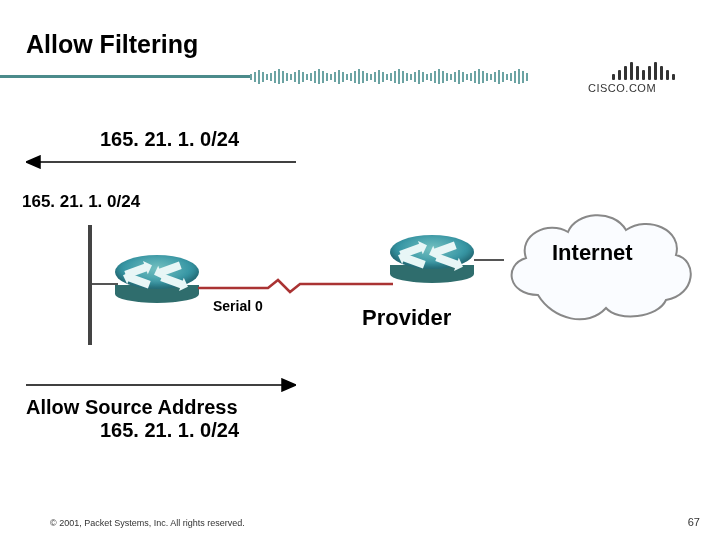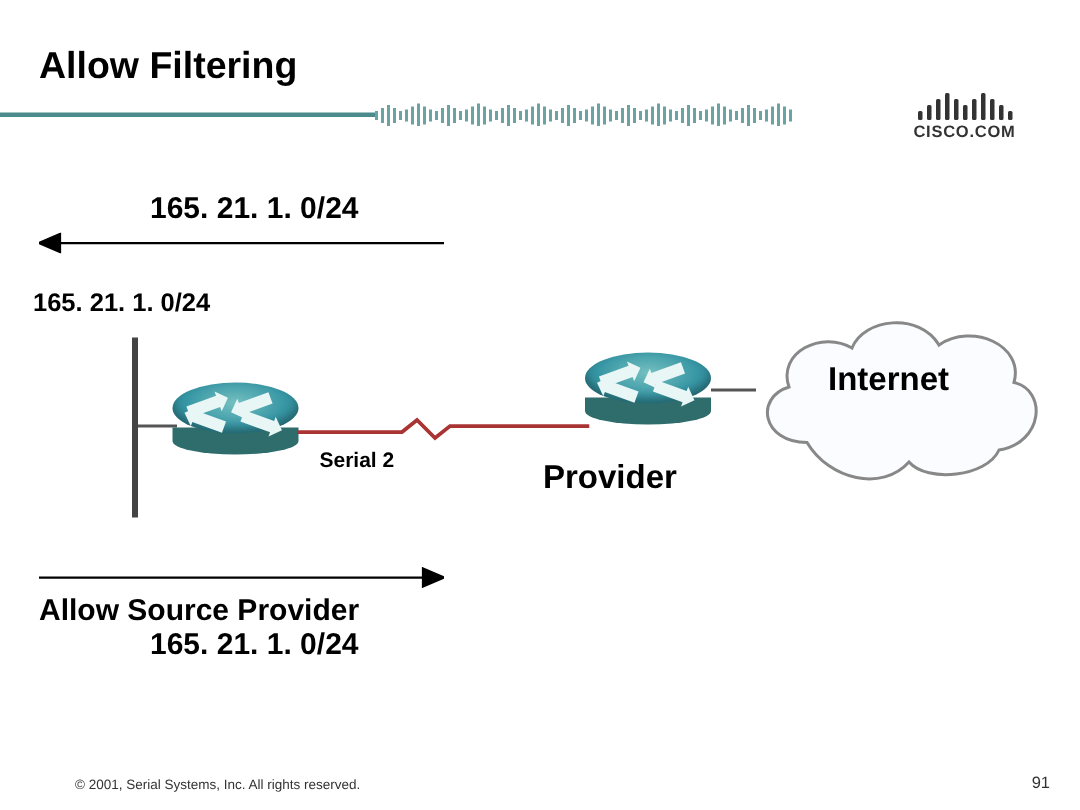--- a/index.html
+++ b/index.html
@@ -42,24 +42,24 @@
   .hr-stripes span {
     display:inline-block;
     width:2px;
     background:#6ba3a3;
   }
   .cisco-logo {
     position: absolute;
     right: 22px;
     top: 62px;
     width: 110px;
-    text-align: center;
+    text-align: left;
     color: #333;
     font-size: 11px;
-    font-weight: bold;
+    font-weight: normal;
     letter-spacing: .5px;
   }
   .cisco-logo .bars {
     display:flex;
     justify-content:center;
     align-items:flex-end;
     gap:3px;
     height:18px;
     margin-bottom:2px;
   }
@@ -224,21 +224,21 @@
       <div class="router-arrow" style="left:13px; top:22px; transform:rotate(200deg)"></div>
       <div class="router-arrow" style="left:46px; top:22px; transform:rotate(20deg)"></div>
     </div>
   </div>
 
   <div class="serial-link">
     <svg viewBox="0 0 195 20">
       <path d="M0 12 L70 12 L80 4 L92 16 L102 8 L195 8" stroke="#a33" stroke-width="2.5" fill="none"></path>
     </svg>
   </div>
-  <div class="txt serial-label">Serial 2</div>
+  <div class="txt serial-label">Serial 0</div>
 
   <div class="router router2">
     <div class="router-body">
       <div class="router-side"></div>
       <div class="router-top"></div>
       <div class="router-arrow" style="left:10px; top:12px; transform:rotate(-20deg)"></div>
       <div class="router-arrow" style="left:44px; top:10px; transform:rotate(160deg)"></div>
       <div class="router-arrow" style="left:13px; top:22px; transform:rotate(200deg)"></div>
       <div class="router-arrow" style="left:46px; top:22px; transform:rotate(20deg)"></div>
     </div>
@@ -251,19 +251,19 @@
       <path d="M40 95 C10 95 5 65 28 58 C20 35 50 20 70 32 C78 12 115 8 128 30 C150 15 185 30 178 55 C200 60 198 95 168 100 C160 118 120 122 108 108 C90 128 55 120 40 95 Z" fill="#fafcff" stroke="#888" stroke-width="2"></path>
     </svg>
   </div>
   <div class="txt internet-label">Internet</div>
   <div class="txt provider-label">Provider</div>
 
   <svg class="allow-arrow" viewBox="0 0 270 14">
     <line class="h-arrow" x1="0" y1="7" x2="258" y2="7"></line>
     <polygon class="h-arrow" points="270,7 256,1 256,13"></polygon>
   </svg>
-  <div class="txt allow-line1">Allow Source Provider</div>
+  <div class="txt allow-line1">Allow Source Address</div>
   <div class="txt allow-line2">165. 21. 1. 0/24</div>
 
 </div>
 
-<div class="footer">© 2001, Serial Systems, Inc. All rights reserved.</div>
-<div class="pagenum">91</div>
+<div class="footer">© 2001, Packet Systems, Inc. All rights reserved.</div>
+<div class="pagenum">67</div>
 
 </body></html>

